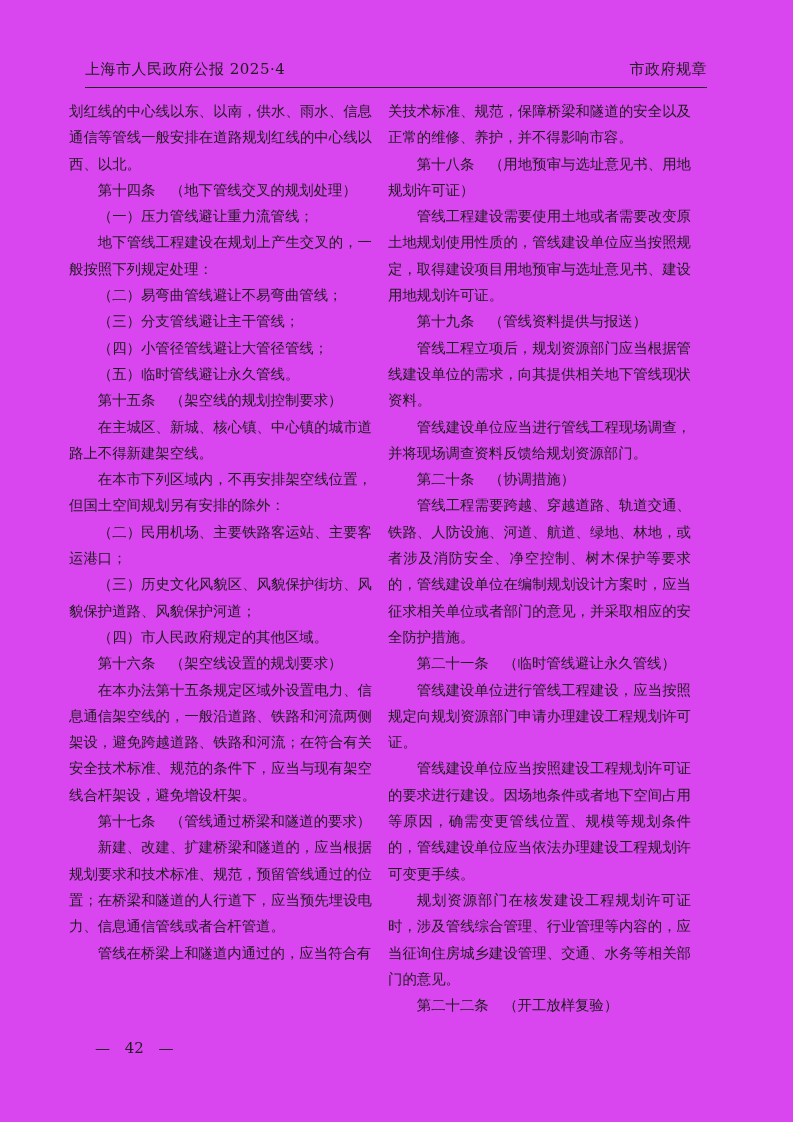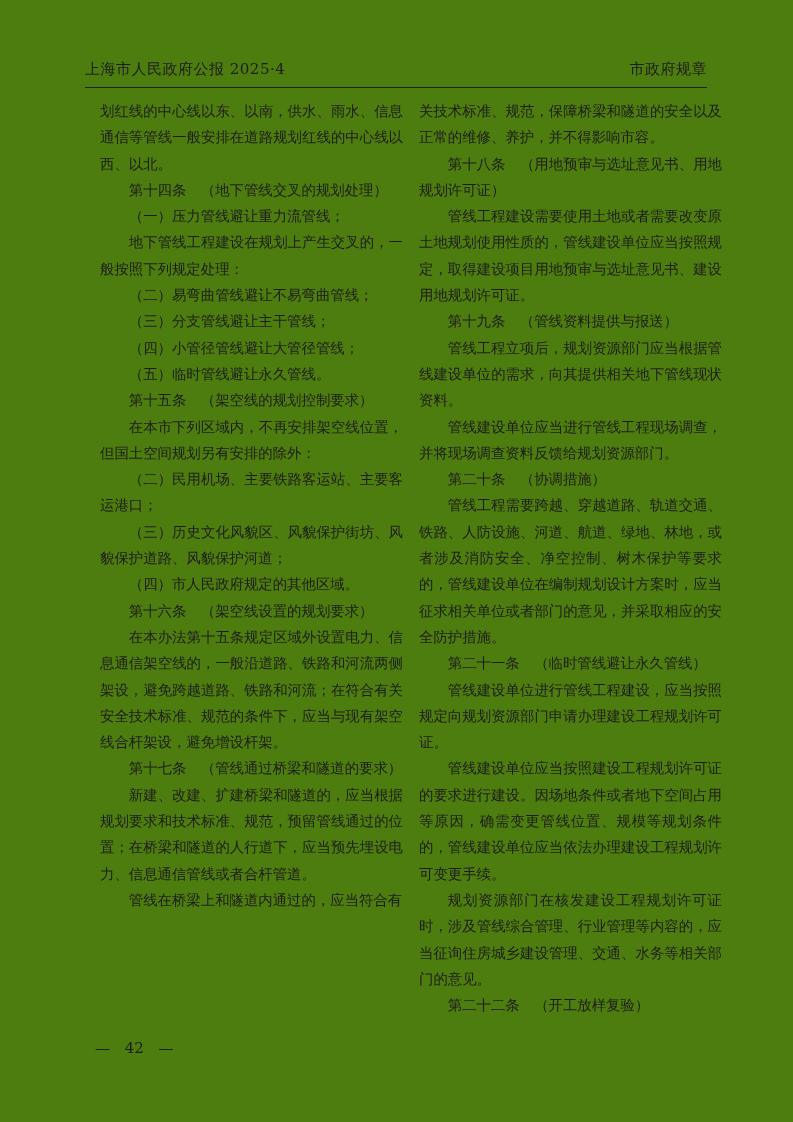--- a/index.html
+++ b/index.html
@@ -4,21 +4,21 @@
 <style>
   html, body {
     margin: 0;
     padding: 0;
     background: #ffffff;
   }
   .page {
     position: relative;
     width: 793px;
     height: 1122px;
-    background: #4d7c0f;
+    background: #d946ef;
     font-family: "DejaVu Serif", "Liberation Serif", serif;
     color: #1d1d1d;
     overflow: hidden;
   }
   .header {
     position: absolute;
     left: 85px;
     top: 60px;
     width: 622px;
     display: flex;
@@ -29,21 +29,21 @@
   }
   .header-rule {
     position: absolute;
     left: 85px;
     top: 87px;
     width: 622px;
     border-top: 1.6px solid #222222;
   }
   .content {
     position: absolute;
-    left: 100px;
+    left: 69px;
     top: 98px;
     width: 622px;
     display: flex;
     gap: 16px;
   }
   .col {
     width: 303px;
     font-size: 14.4px;
     line-height: 26.3px;
     text-align: justify;
@@ -87,20 +87,21 @@
     <div class="col">
       <p class="para cont">划红线的中心线以东、以南，供水、雨水、信息通信等管线一般安排在道路规划红线的中心线以西、以北。</p>
       <p class="para heading"><span class="h-label">第十四条</span><span class="h-title">（地下管线交叉的规划处理）</span></p>
       <p class="para">（一）压力管线避让重力流管线；</p>
       <p class="para">地下管线工程建设在规划上产生交叉的，一般按照下列规定处理：</p>
       <p class="para">（二）易弯曲管线避让不易弯曲管线；</p>
       <p class="para">（三）分支管线避让主干管线；</p>
       <p class="para">（四）小管径管线避让大管径管线；</p>
       <p class="para">（五）临时管线避让永久管线。</p>
       <p class="para heading"><span class="h-label">第十五条</span><span class="h-title">（架空线的规划控制要求）</span></p>
+      <p class="para">在主城区、新城、核心镇、中心镇的城市道路上不得新建架空线。</p>
       <p class="para">在本市下列区域内，不再安排架空线位置，但国土空间规划另有安排的除外：</p>
       <p class="para">（二）民用机场、主要铁路客运站、主要客运港口；</p>
       <p class="para">（三）历史文化风貌区、风貌保护街坊、风貌保护道路、风貌保护河道；</p>
       <p class="para">（四）市人民政府规定的其他区域。</p>
       <p class="para heading"><span class="h-label">第十六条</span><span class="h-title">（架空线设置的规划要求）</span></p>
       <p class="para">在本办法第十五条规定区域外设置电力、信息通信架空线的，一般沿道路、铁路和河流两侧架设，避免跨越道路、铁路和河流；在符合有关安全技术标准、规范的条件下，应当与现有架空线合杆架设，避免增设杆架。</p>
       <p class="para heading"><span class="h-label">第十七条</span><span class="h-title">（管线通过桥梁和隧道的要求）</span></p>
       <p class="para">新建、改建、扩建桥梁和隧道的，应当根据规划要求和技术标准、规范，预留管线通过的位置；在桥梁和隧道的人行道下，应当预先埋设电力、信息通信管线或者合杆管道。</p>
       <p class="para">管线在桥梁上和隧道内通过的，应当符合有</p>
     </div>

